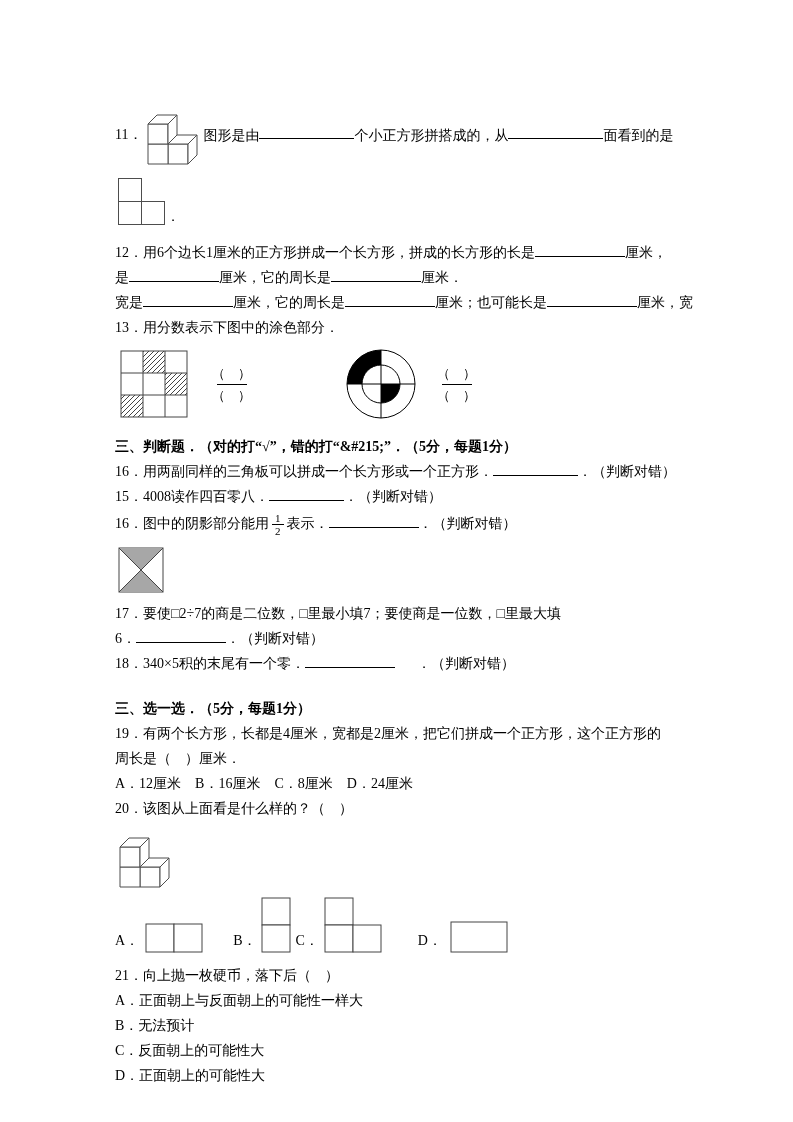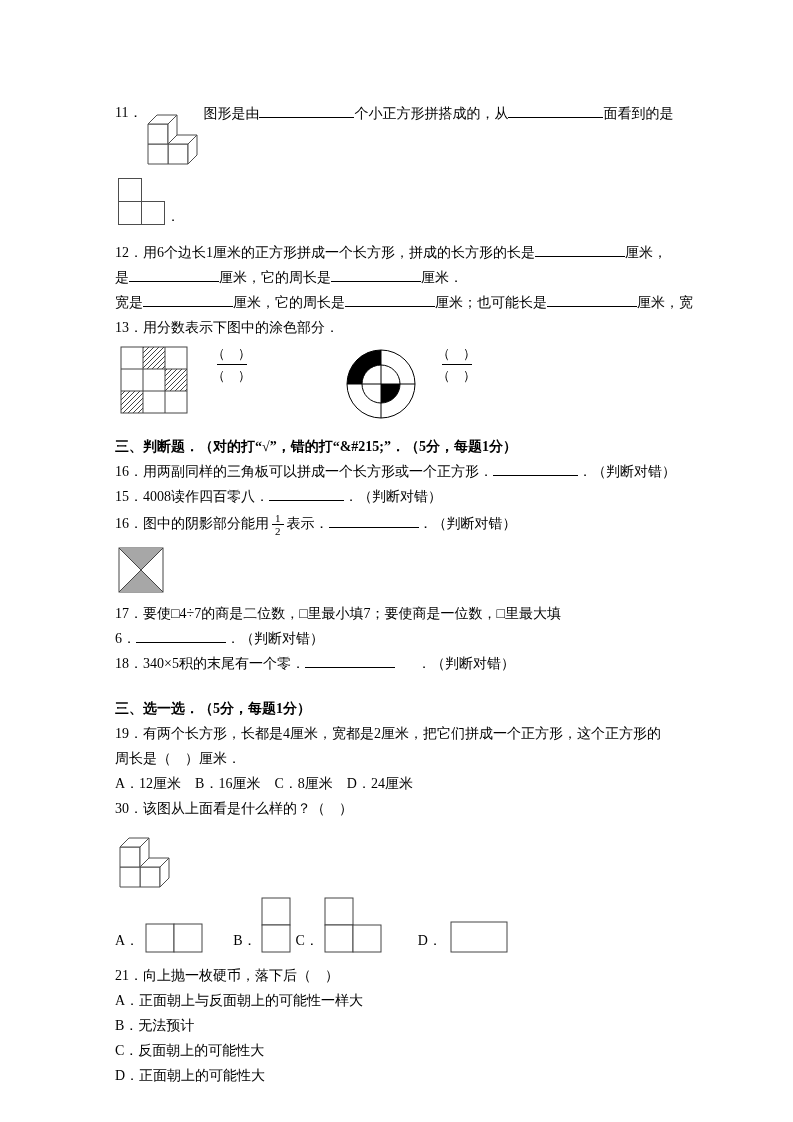--- a/index.html
+++ b/index.html
@@ -5,21 +5,21 @@
   html,body{margin:0;padding:0}
   body{
     width:793px;height:1122px;overflow:hidden;background:#ffffff;color:#000;
     font-family:"Liberation Serif","DejaVu Serif",serif;font-size:14px;
   }
   .page{padding:104px 96px 0 115px}
   .line{line-height:25px;white-space:nowrap}
   .bold{font-weight:bold}
   .blank{display:inline-block;border-bottom:1px solid #000;height:0.9em}
   .w95{width:95px}.w90{width:90px}.w85{width:85px}.w75{width:75px}
-  .fl{display:flex;}
+  .fl{display:flex;align-items:center}
   .fl-end{display:flex;align-items:flex-end}
   svg{display:block}
   .frac{display:inline-flex;flex-direction:column;align-items:center;vertical-align:middle;font-size:11px;line-height:12px;margin:0 3px}
   .frac .fn{border-bottom:1px solid #000;padding:0 3px}
   .fracblank{display:flex;flex-direction:column;align-items:center;font-size:13px;line-height:15px}
   .fracblank .fbar{width:30px;border-top:1px solid #000;margin:3px 0;height:0}
   .optlabel{margin-bottom:3px}
 </style>
 </head>
 <body>
@@ -120,36 +120,36 @@
   </div>
 
   <svg width="46" height="46" viewBox="0 0 46 46" style="margin:8px 0 0 3px">
     <rect x="1" y="1" width="44" height="44" fill="#ffffff" stroke="#444"></rect>
     <polygon points="1,1 45,1 23,23" fill="#a7a7a7"></polygon>
     <polygon points="1,45 45,45 23,23" fill="#a7a7a7"></polygon>
     <line x1="1" y1="1" x2="45" y2="45" stroke="#444"></line>
     <line x1="45" y1="1" x2="1" y2="45" stroke="#444"></line>
   </svg>
 
-  <div class="line" style="margin-top:8px">17．要使□4÷7的商是二位数，□里最小填7；要使商是一位数，□里最大填</div>
+  <div class="line" style="margin-top:8px">17．要使□2÷7的商是二位数，□里最小填7；要使商是一位数，□里最大填</div>
   <div class="line">
     <span>6．</span><span class="blank w90"></span><span>．（判断对错）</span>
   </div>
 
   <div class="line">
     <span>18．340×5积的末尾有一个零．</span><span class="blank w90"></span><span style="margin-left:22px">．（判断对错）</span>
   </div>
 
   <div class="line bold" style="margin-top:20px">三、选一选．（5分，每题1分）</div>
 
   <div class="line">19．有两个长方形，长都是4厘米，宽都是2厘米，把它们拼成一个正方形，这个正方形的</div>
   <div class="line">周长是（　）厘米．</div>
   <div class="line">A．12厘米　B．16厘米　C．8厘米　D．24厘米</div>
 
-  <div class="line">30．该图从上面看是什么样的？（　）</div>
+  <div class="line">20．该图从上面看是什么样的？（　）</div>
 
   <svg width="53" height="62" viewBox="0 0 53 62" style="margin:6px 0 0 3px">
     <g fill="#ffffff" stroke="#4d4d4d" stroke-linejoin="round">
       <rect x="22" y="40" width="20" height="20"></rect>
       <polygon points="22,40 31,31 51,31 42,40"></polygon>
       <polygon points="42,40 51,31 51,51 42,60"></polygon>
       <rect x="2" y="40" width="20" height="20"></rect>
       <rect x="2" y="20" width="20" height="20"></rect>
       <polygon points="2,20 11,11 31,11 22,20"></polygon>
       <polygon points="22,20 31,11 31,31 22,40"></polygon>

